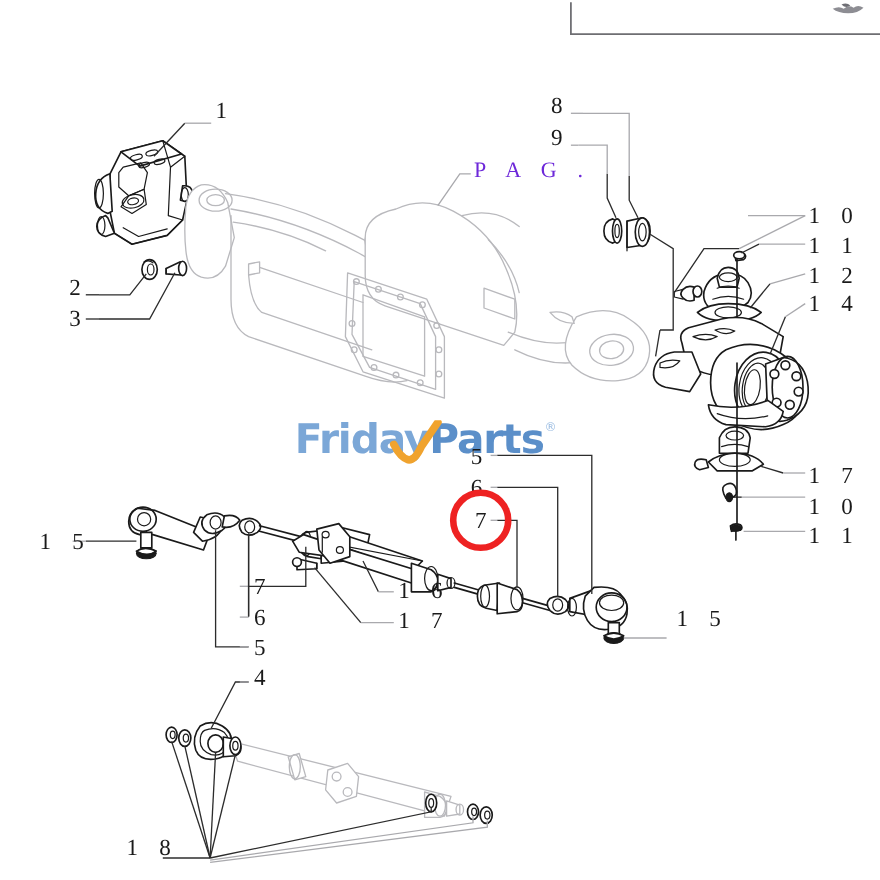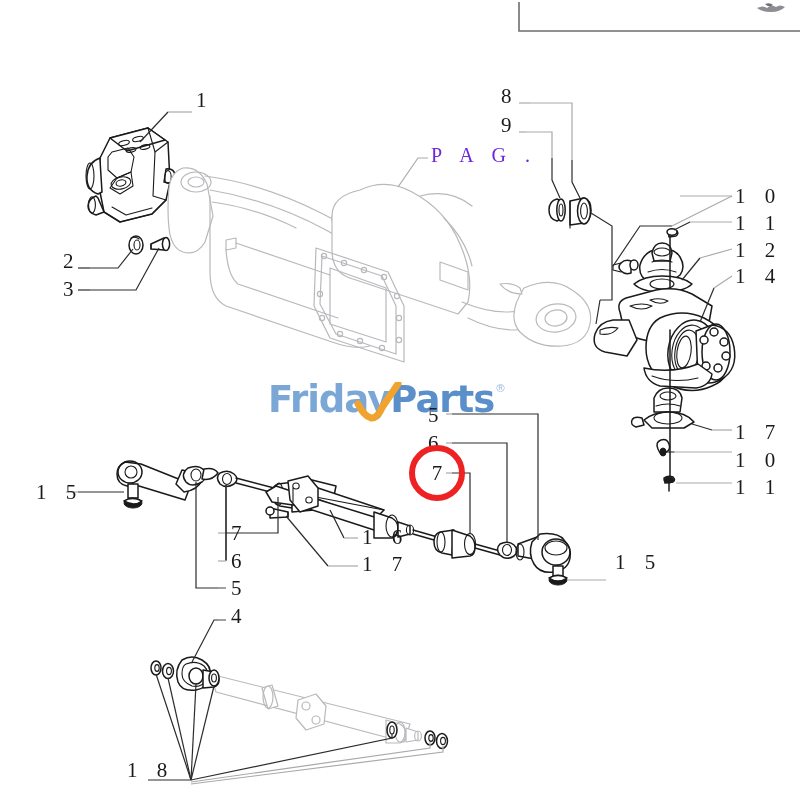--- a/index.html
+++ b/index.html
@@ -554,21 +554,21 @@
       <div class="lbl sp" style="left: 36px; top: 482px;">1 5</div>
       <div class="lbl" style="left: 428px; top: 405px;">5</div>
       <div class="lbl" style="left: 428px; top: 433px;">6</div>
       <div class="lbl" style="left: 231px; top: 523px;">7</div>
       <div class="lbl" style="left: 231px; top: 551px;">6</div>
       <div class="lbl" style="left: 231px; top: 578px;">5</div>
       <div class="lbl" style="left: 231px; top: 606px;">4</div>
       <div class="lbl sp" style="left: 362px; top: 527px;">1 6</div>
       <div class="lbl sp" style="left: 362px; top: 554px; text-align: center;">1 7</div>
       <div class="lbl sp" style="left: 615px; top: 552px;">1 5</div>
-      <div class="lbl sp" style="left: 127px; top: 760px;">1 8</div>
+      <div class="lbl sp" style="left: 115px; top: 760px;">1 8</div>
     </div>
 
   <div class="lbl-pag" style="left:431px; top:145px;">P A G .</div>
 
   <div id="hl-ring"></div>
   <div id="hl-label">7</div>
 
 </div>
 
 </body></html>

